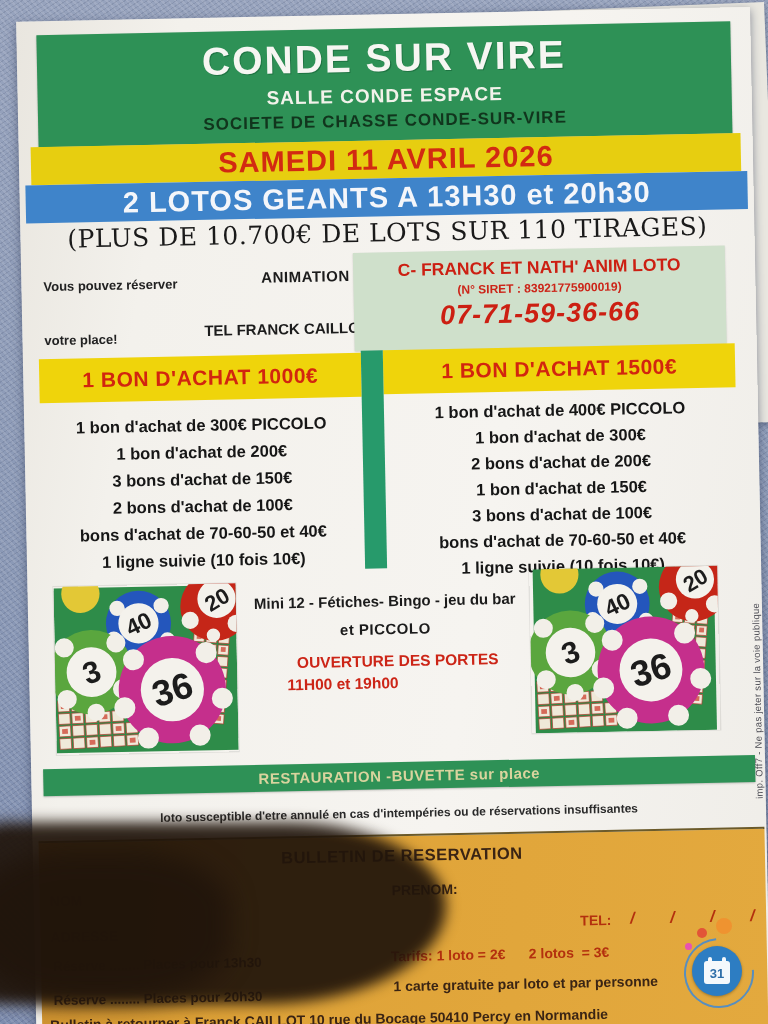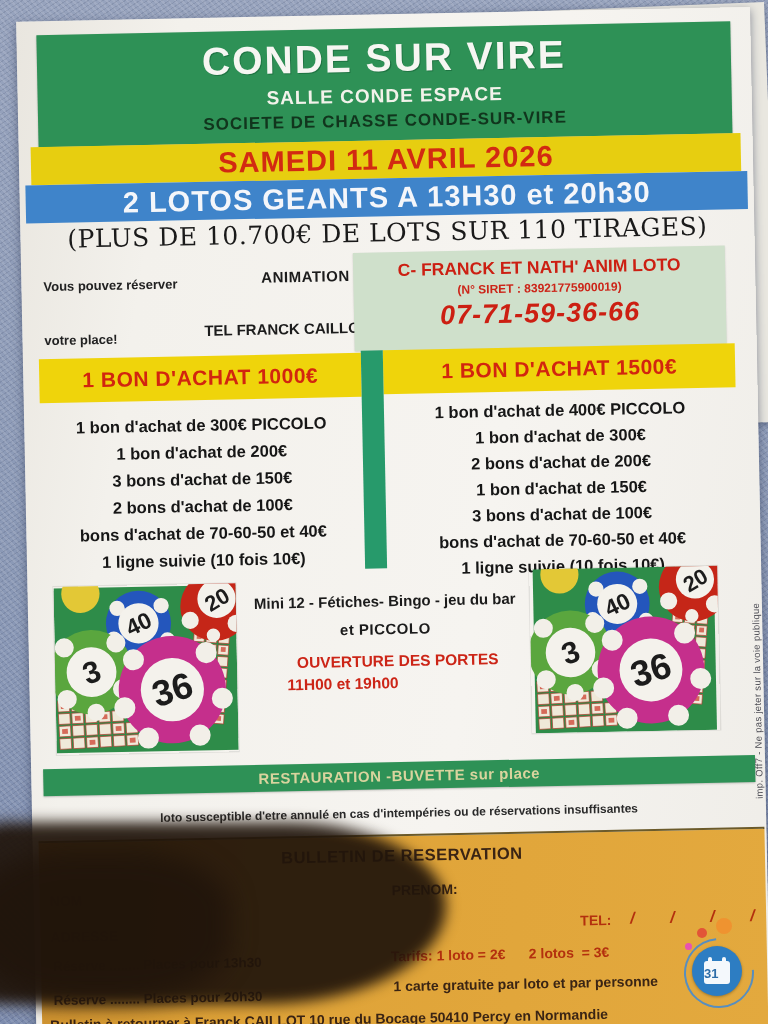--- a/index.html
+++ b/index.html
@@ -87,21 +87,21 @@
     font-size:9.5px;color:#4c4c54;letter-spacing:.3px;}
   
   .cal-wrap{left:672px;top:912px;width:96px;height:100px;}
   .cal-ring{position:absolute;left:12px;top:26px;width:66px;height:66px;border-radius:50%;
     border:2px solid #4a8ccc;border-top-color:transparent;transform:rotate(40deg);opacity:.9;}
   .cal-circle{position:absolute;left:20px;top:34px;width:50px;height:50px;border-radius:50%;
     background:#2d7dc2;box-shadow:0 1px 3px rgba(0,0,0,.3);}
   .cal-body{position:absolute;left:12px;top:15px;width:26px;height:23px;background:#f4f8fc;border-radius:3px;}
   .cal-ring1,.cal-ring2{position:absolute;top:-4px;width:4px;height:7px;background:#f4f8fc;border-radius:2px;}
   .cal-ring1{left:4px;} .cal-ring2{left:18px;}
-  .cal-day{position:absolute;left:0;top:5px;width:26px;text-align:left;
+  .cal-day{position:absolute;left:0;top:5px;width:26px;text-align:center;
     font-size:13px;font-weight:bold;color:#2d6da8;}
   .dot{position:absolute;border-radius:50%;}
   .dot-orange{left:44px;top:6px;width:16px;height:16px;background:#ef9330;}
   .dot-red{left:25px;top:16px;width:10px;height:10px;background:#e25437;}
   .dot-pink{left:13px;top:31px;width:7px;height:7px;background:#e852b2;}
 </style>
 </head>
 <body>
 
 <div class="frame">

